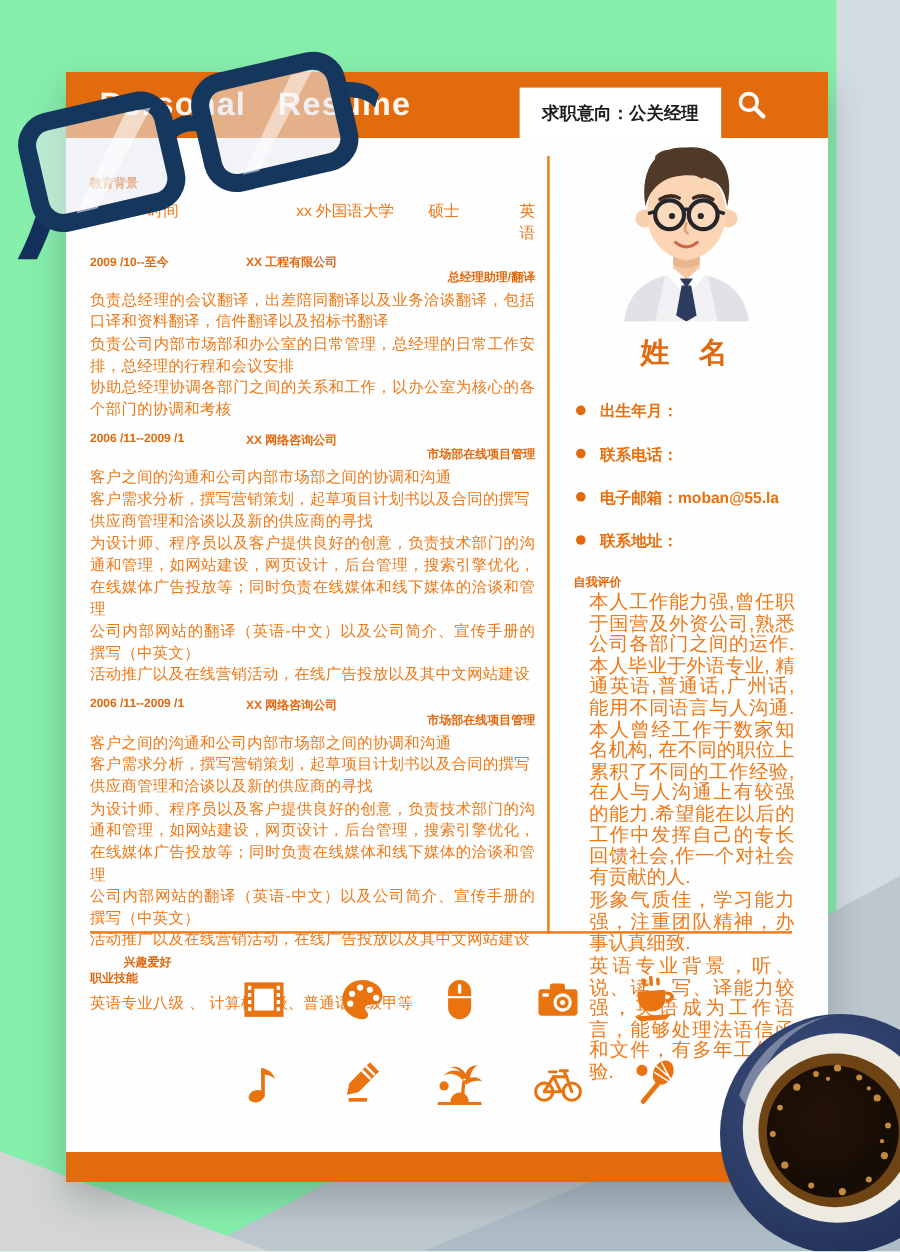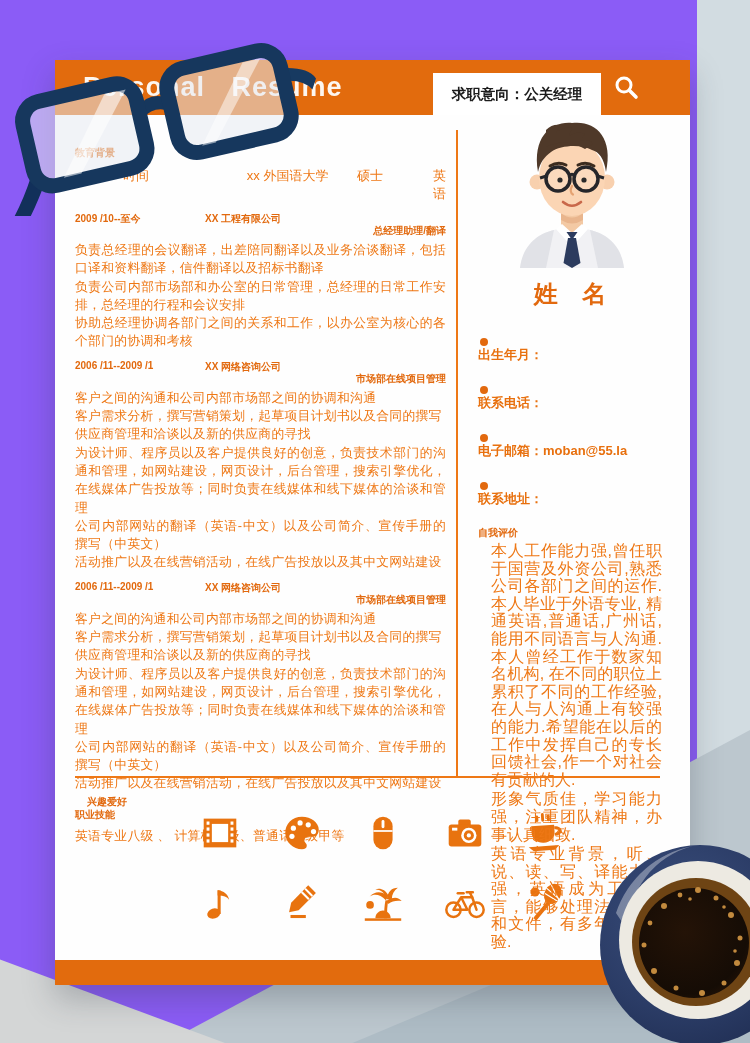--- a/index.html
+++ b/index.html
@@ -1,18 +1,18 @@
 <!DOCTYPE html>
 <html><head>
 <meta charset="utf-8">
 <style>
   * { margin:0; padding:0; box-sizing:border-box; }
   html,body { width:750px; height:1043px; }
   body { font-family:"Liberation Sans", sans-serif; }
-  .stage { position:relative; width:750px; height:1043px; overflow:hidden; background:#8b5cf6; }
+  .stage { position:relative; width:750px; height:1043px; overflow:hidden; background:#86efac; }
 
   
   .bg-right-strip { position:absolute; left:697px; top:0; width:53px; height:100%; background:#D2DCE1; }
   .bg-diag-mid { position:absolute; inset:0; background:#BCC7CE; clip-path:polygon(22% 100%, 100% 70%, 100% 100%); }
   .bg-diag-dark { position:absolute; inset:0; background:#AEBCC5; clip-path:polygon(47% 100%, 100% 84%, 100% 100%); }
   .bg-diag-light { position:absolute; inset:0; background:#D4D6D6; clip-path:polygon(0 92%, 30% 100%, 0 100%); }
 
   
   .paper { position:absolute; left:55px; top:60px; width:635px; height:925px; background:#FEFEFE;
            box-shadow:0 14px 30px rgba(45,55,65,.28); z-index:2; }
@@ -37,33 +37,33 @@
   .job { margin-top:9px; }
   .job-head { display:flex; font-size:10px; font-weight:bold; color:#E2690E; margin-bottom:3px; }
   .jh-period { width:130px; flex:none; }
   .jh-company { flex:1; }
   .jh-role { flex:none; text-align:right;margin-top:12px; }
   .job p { font-size:12.8px; color:#EE7816; line-height:18.3px; text-align:justify; letter-spacing:.3px; }
   .skills-wrap { margin-top:15px; }
   .skills-text { font-size:12.8px; color:#EE7816; margin-top:6px; letter-spacing:.3px; }
 
   
-  .hobbies-title { position:absolute; left:32px; top:735px;text-align:center; }
+  .hobbies-title { position:absolute; left:48px; top:735px;text-align:center; }
   .icons { position:absolute; left:142px; top:750px; width:372px; color:#E8730F; }
   .icon-row { display:flex; justify-content:space-between; }
   .icon-row + .icon-row { margin-top:24px; }
   .icon-cell { width:46px; height:46px; }
   .icon-cell svg { width:100%; height:100%; }
 
   
   .right-col { position:absolute; left:423px; top:56px; width:184px; }
   .avatar { width:140px; height:152px; margin-left:24px; }
   .name { text-align:center; color:#E2690E; font-size:24px; font-weight:bold; letter-spacing:9px; text-indent:9px; margin-top:10px; }
   .contact { margin-top:24px; }
-  .contact-item { display:flex; align-items:flex-start; margin-bottom:18px; font-size:13px; font-weight:bold; color:#E8700E;flex-direction:column; }
+  .contact-item { display:flex; align-items:flex-start; margin-bottom:18px; font-size:13px; font-weight:bold; color:#E8700E; }
   .bullet { flex:none; width:8px; height:8px; border-radius:50%; background:#E2690E; margin:4px 12px 0 2px; }
   .eval-title { margin-top:9px; }
   .eval p { font-size:16px; color:#EE7816; line-height:17.6px; text-align:justify; margin-top:2px;margin-left:13px; }
 
   
   .glasses { position:absolute; left:-8px; top:6px; width:330px; height:210px; z-index:6; }
   .coffee { position:absolute; left:598px; top:843px; width:152px; height:200px; z-index:6; }
 </style>
 </head>
 <body>

